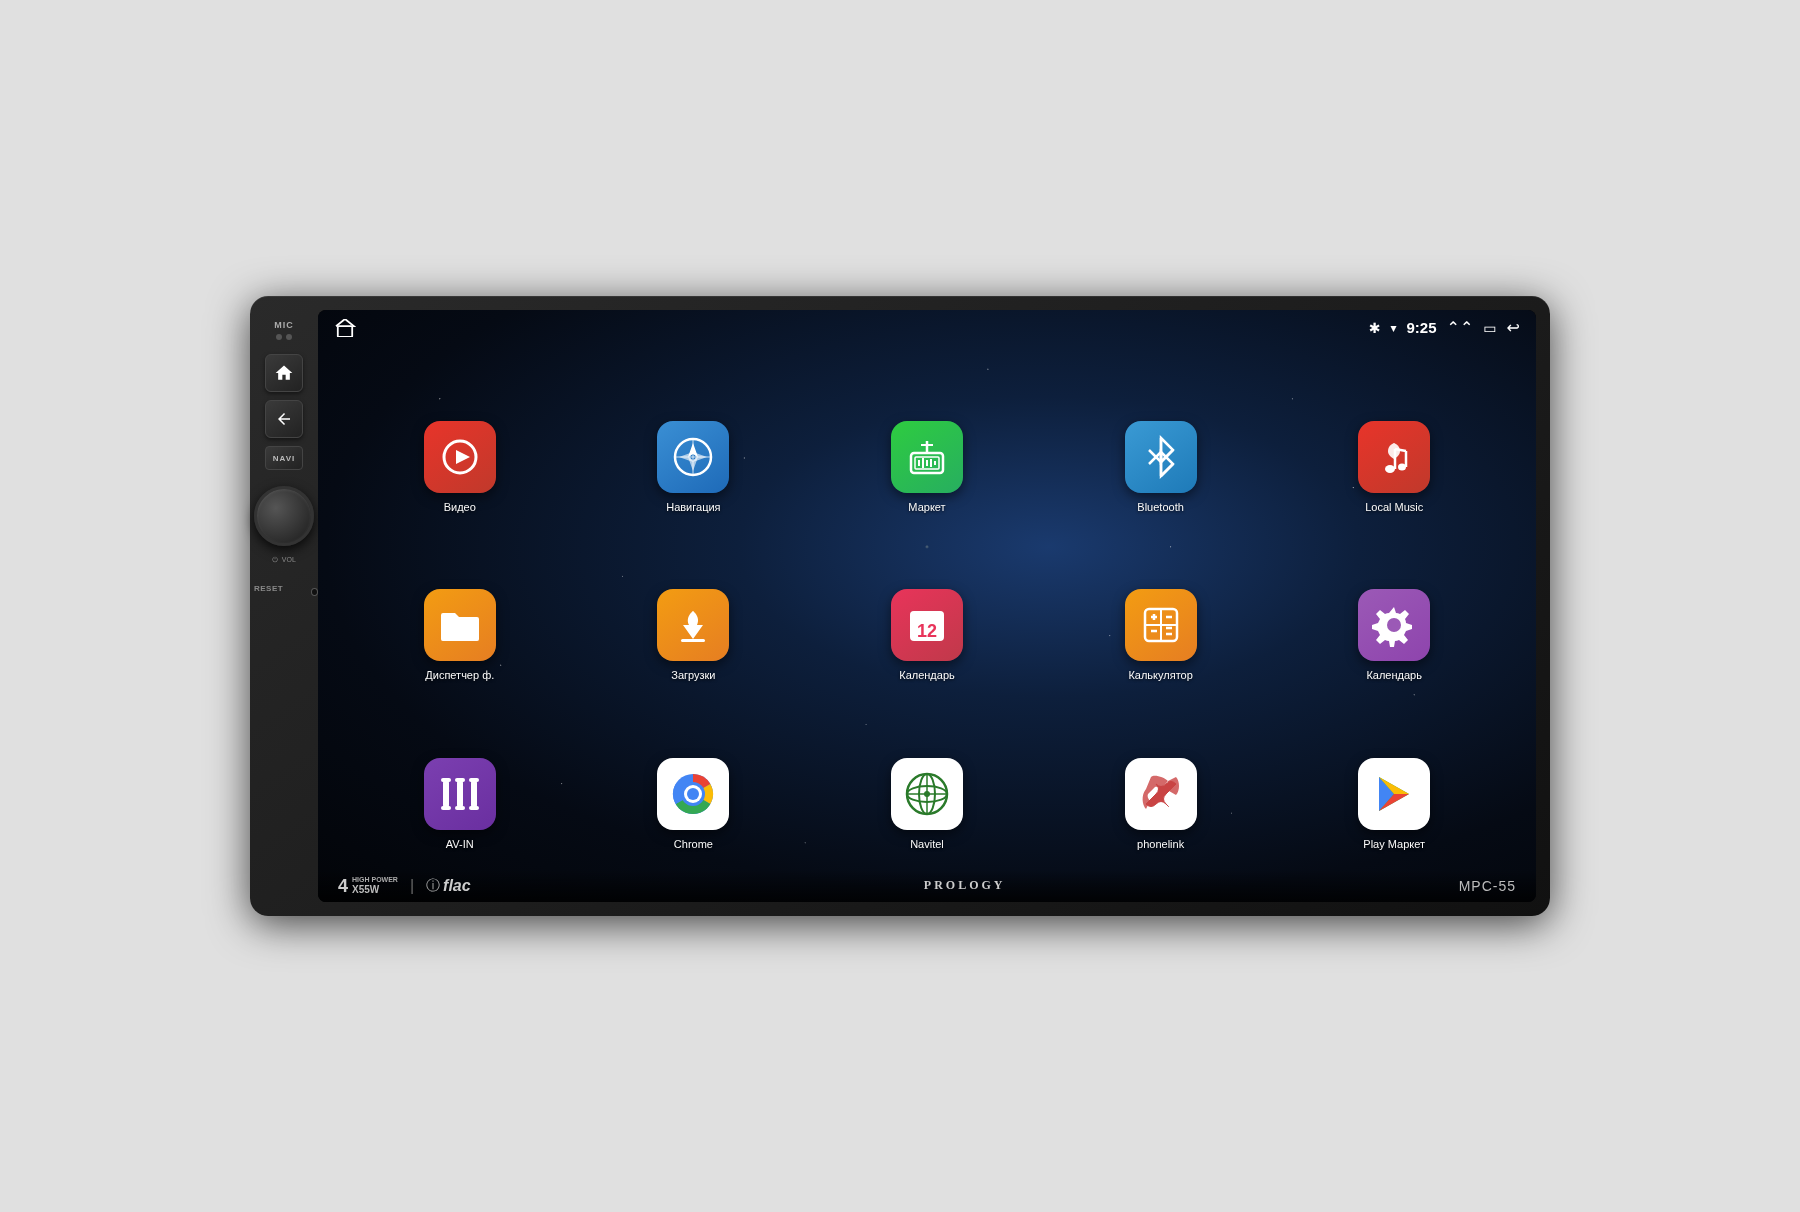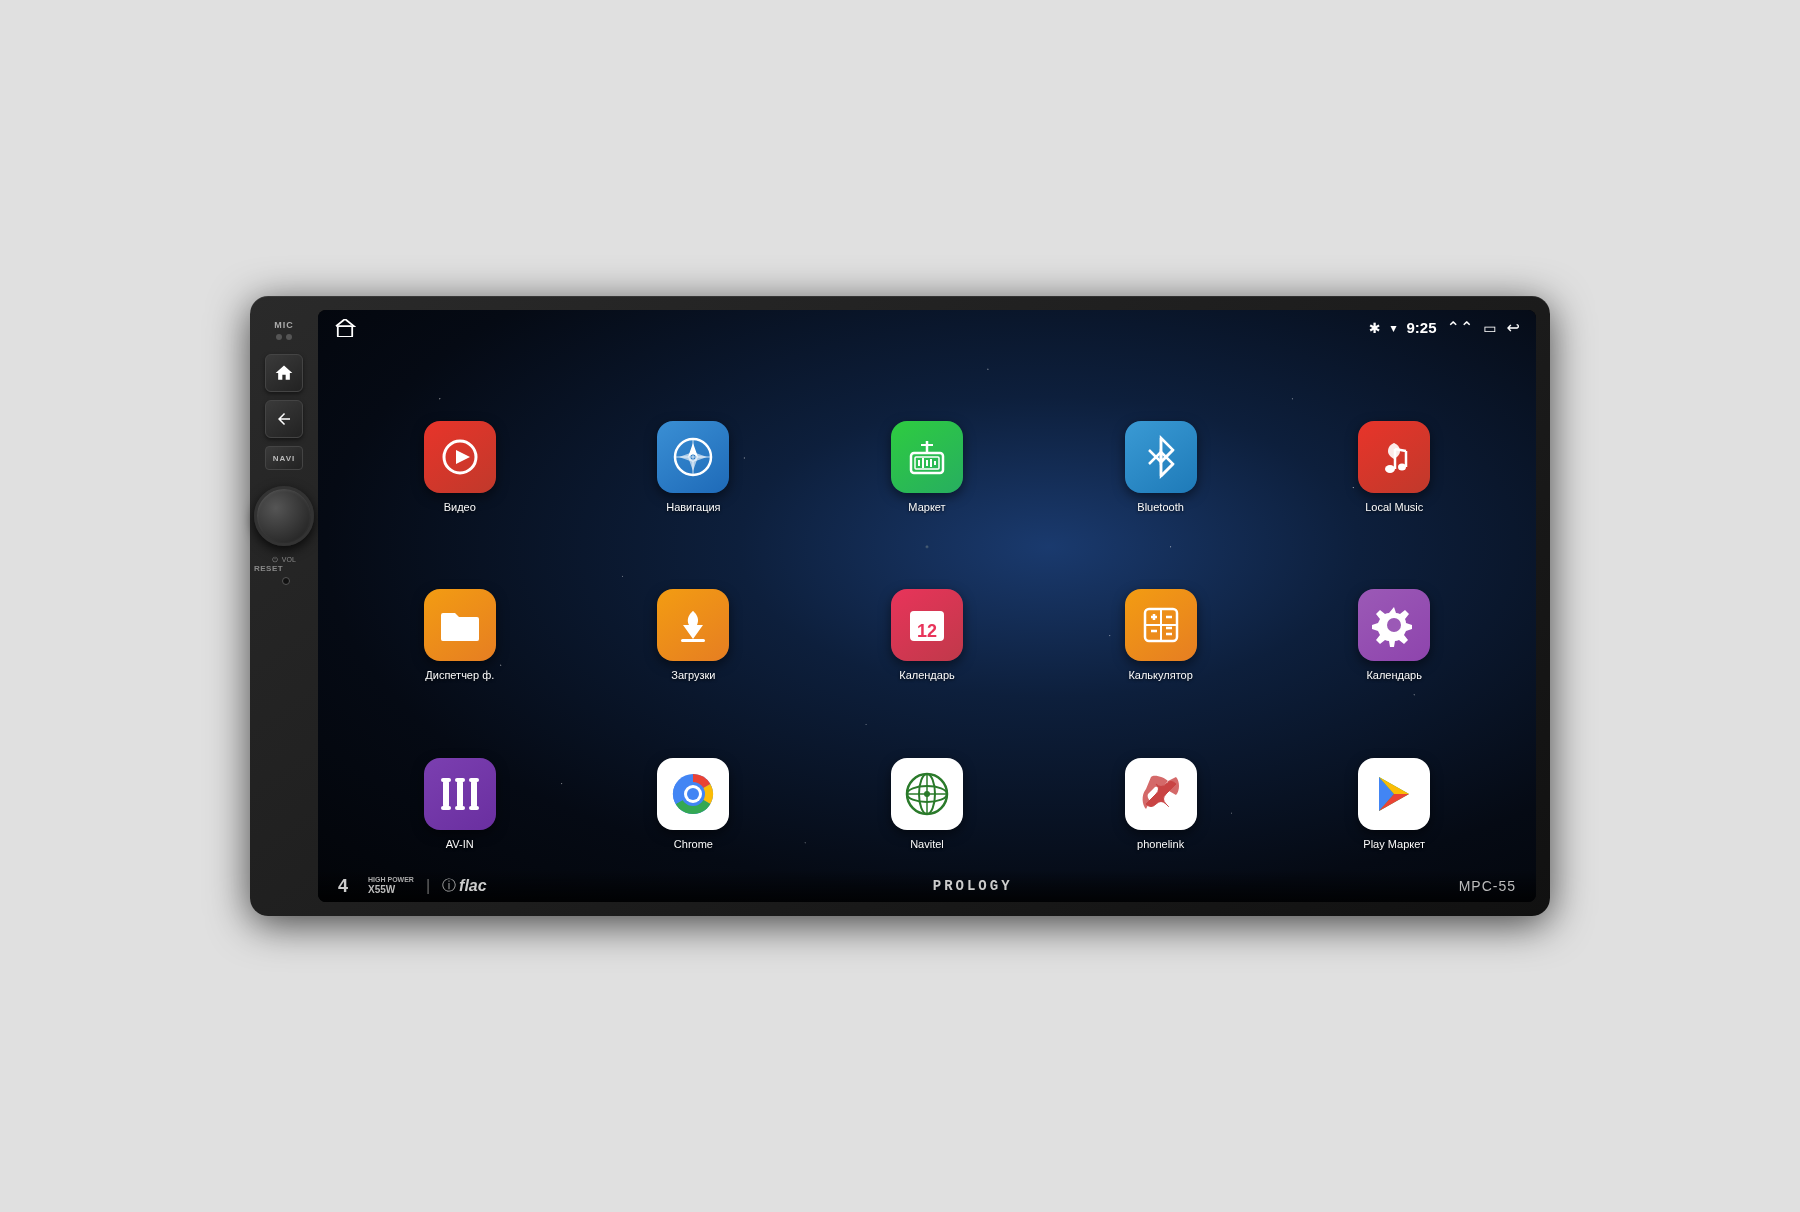--- a/index.html
+++ b/index.html
@@ -107,23 +107,23 @@
       display: flex;
       gap: 4px;
       margin-top: 2px;
     }
     .pv-text {
       color: #888;
       font-size: 7px;
     }
 
     .reset-section {
-      margin-top: 0;
-      display: flex;
-      flex-direction: column;
+      margin-top: 20px;
+      display: flex;
+      flex-direction: row;
       align-items: flex-start;
       width: 100%;
       padding-left: 4px;
     }
     .reset-label {
       color: #888;
       font-size: 8px;
       font-weight: bold;
       letter-spacing: 0.5px;
     }
@@ -282,24 +282,24 @@
     }
 
     .bottom-left {
       display: flex;
       align-items: center;
       gap: 8px;
     }
 
     .brand-name {
       color: #ccc;
-      font-size: 14px;
+      font-size: 12px;
       font-weight: bold;
       letter-spacing: 3px;
-      font-family: Liberation Mono, monospace;
+      font-family: Liberation Serif, serif;
     }
 
     .model-text {
       color: #bbb;
       font-size: 14px;
       letter-spacing: 1px;
     }
 
     
     .spec-badge {
@@ -595,21 +595,21 @@
           </div>
           <span class="app-label">Play Маркет</span>
         </div>
 
       </div>
 
       <div class="bottom-bar">
         <div class="bottom-left">
           <div class="spec-badge">
             <span class="spec-number">4</span>
-            <div style="display:flex;flex-direction:column;margin-left:18px;">
+            <div style="display:flex;flex-direction:column;margin-left:2px;">
               <span class="spec-text" style="font-size:7px;color:#aaa;font-weight:bold;">HIGH POWER</span>
               <span class="spec-text" style="font-size:10px;color:#bbb;font-weight:bold;">X55W</span>
             </div>
           </div>
           <span style="color:#666;font-size:16px;margin:0 4px;">|</span>
           <div style="display:flex;align-items:center;gap:3px;">
             <span style="color:#aaa;font-size:14px;">ⓘ</span>
             <span class="flac-text" style="font-size:16px;font-weight:bold;font-style:italic;color:#ccc;">flac</span>
           </div>
         </div>

